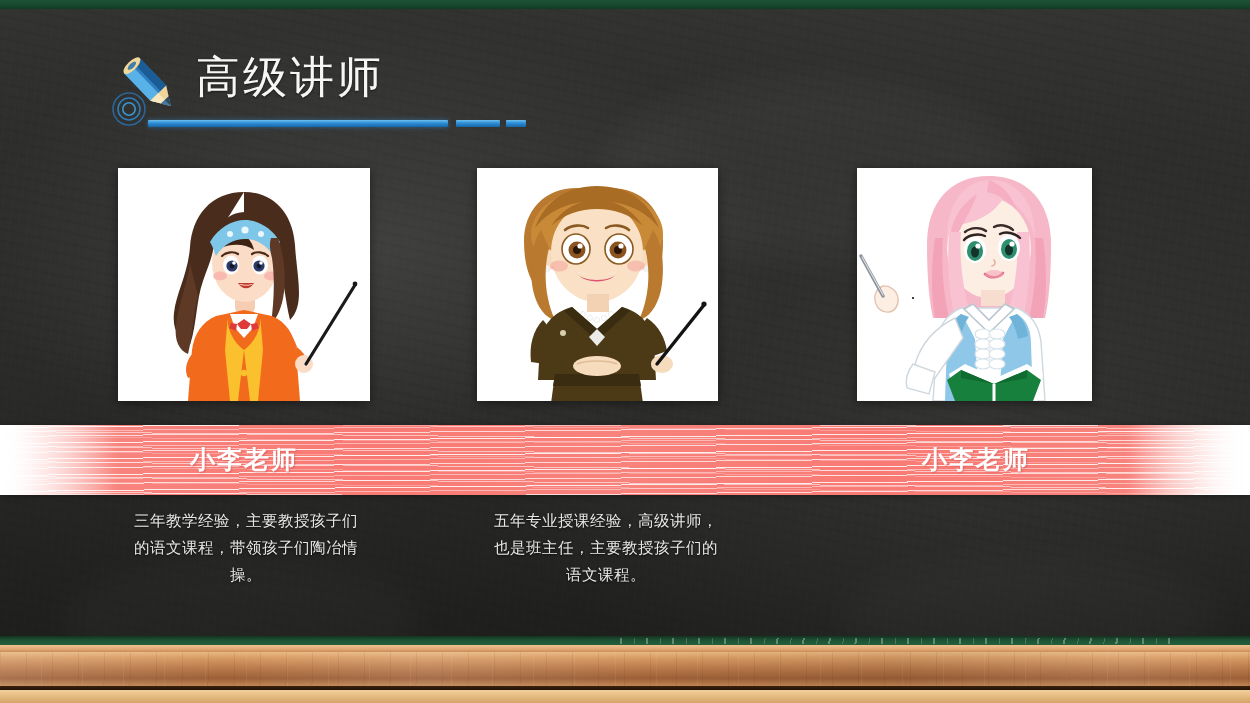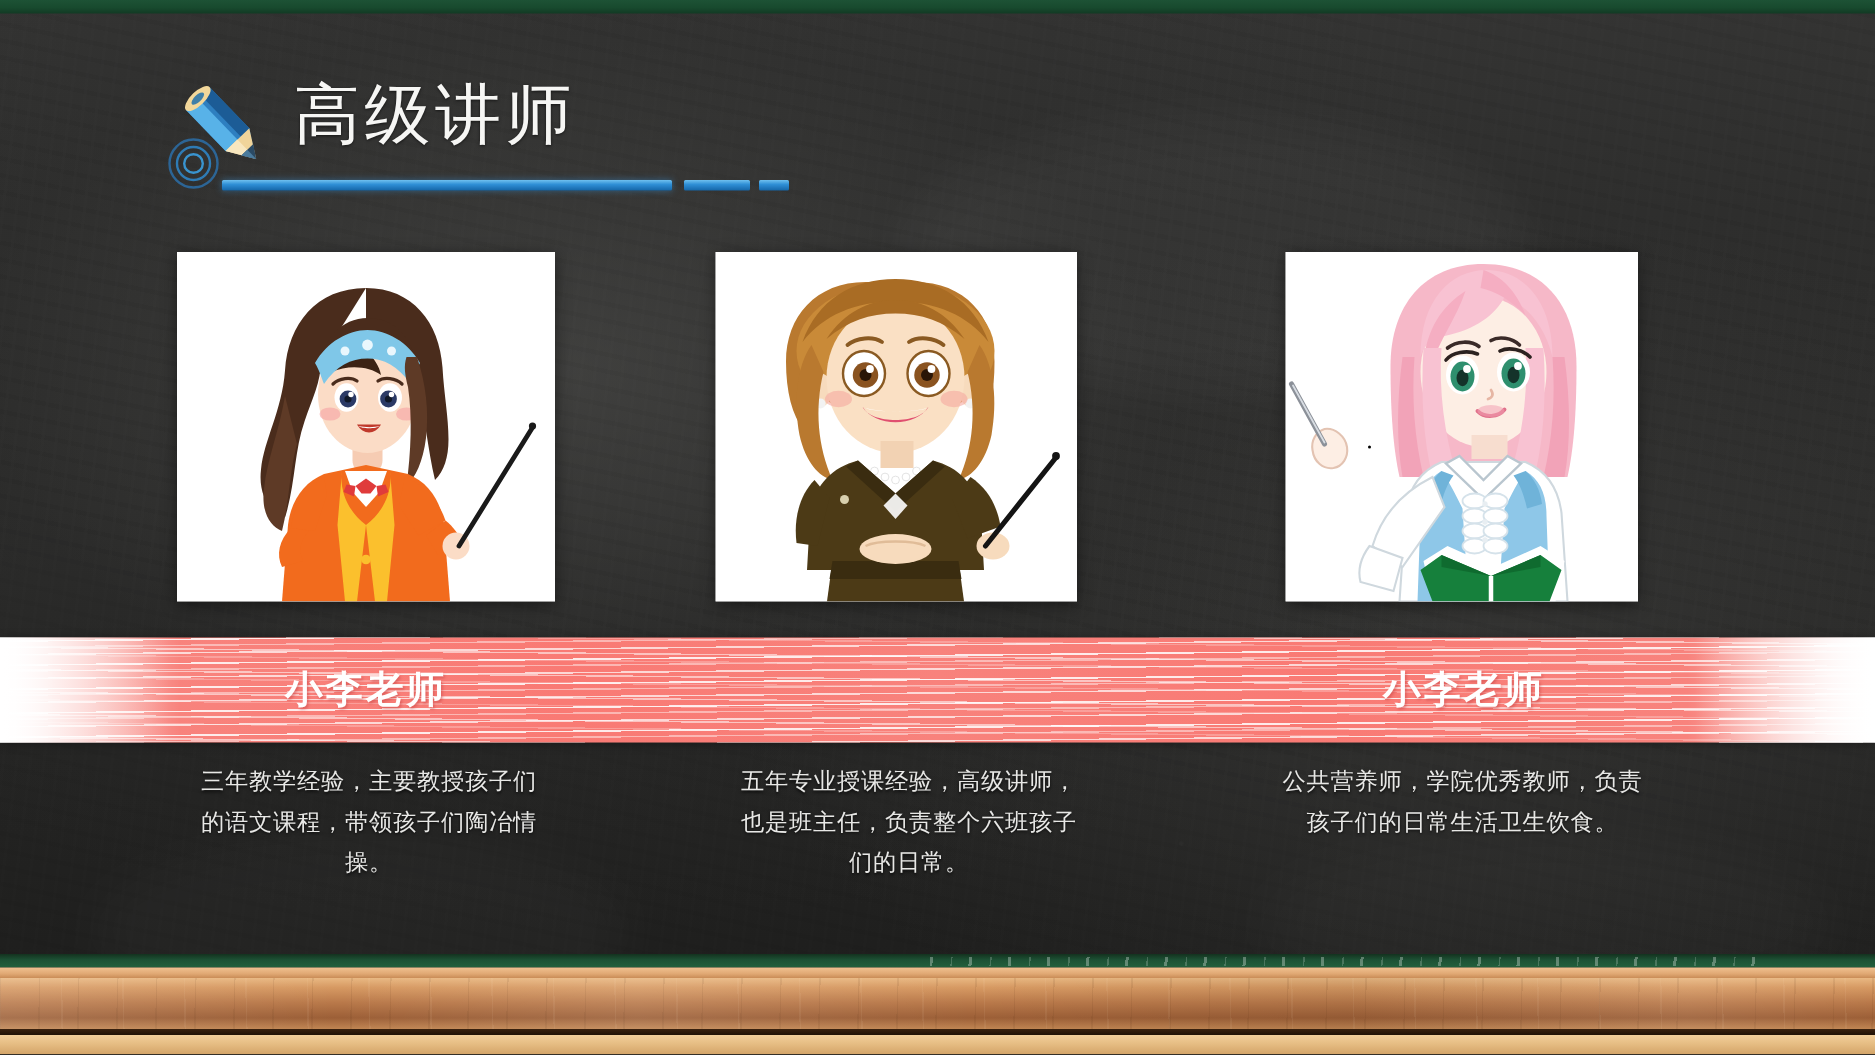--- a/index.html
+++ b/index.html
@@ -438,22 +438,21 @@
   <div class="banner">
     <div class="banner-streaks"></div>
     <div class="banner-fade-l"></div>
     <div class="banner-fade-r"></div>
     <div class="name name-1">小李老师</div>
     <div class="name name-3">小李老师</div>
   </div>
 
   <div class="descs">
     <div class="desc desc-1">三年教学经验，主要教授孩子们的语文课程，带领孩子们陶冶情操。</div>
-    <div class="desc desc-2">五年专业授课经验，高级讲师，也是班主任，负责整个六班孩子们的日常。</div>
-    <div class="desc desc-3">公共营养师，学院优秀教师，负责孩子们的日常生活卫生饮食。</div>
+    <div class="desc desc-2">五年专业授课经验，高级讲师，也是班主任，主要教授孩子们的语文课程。</div>
   </div>
 
   <div class="ledge">
     <div class="ledge-green"></div>
     <div class="ledge-chalkline"></div>
     <div class="ledge-lip"></div>
     <div class="ledge-body"></div>
     <div class="ledge-dark"></div>
     <div class="ledge-base"></div>
   </div>

